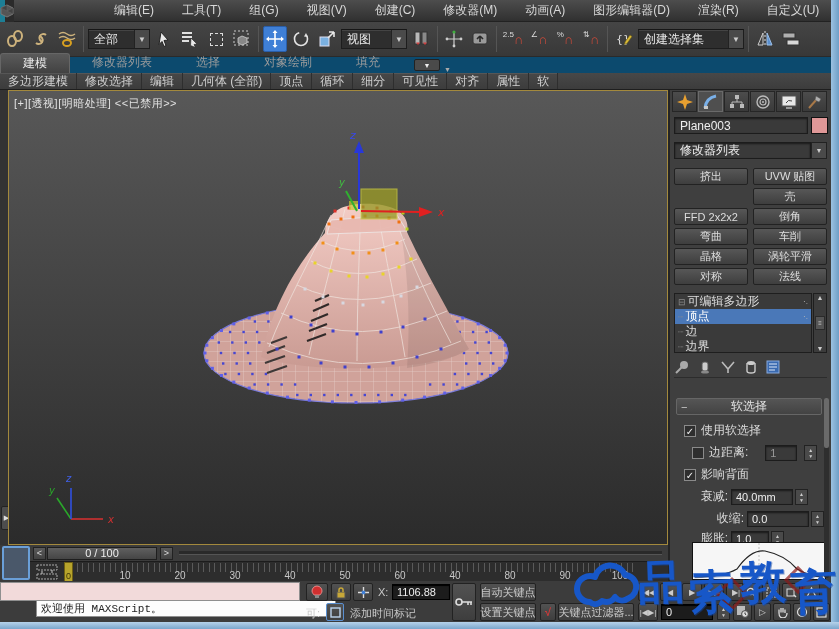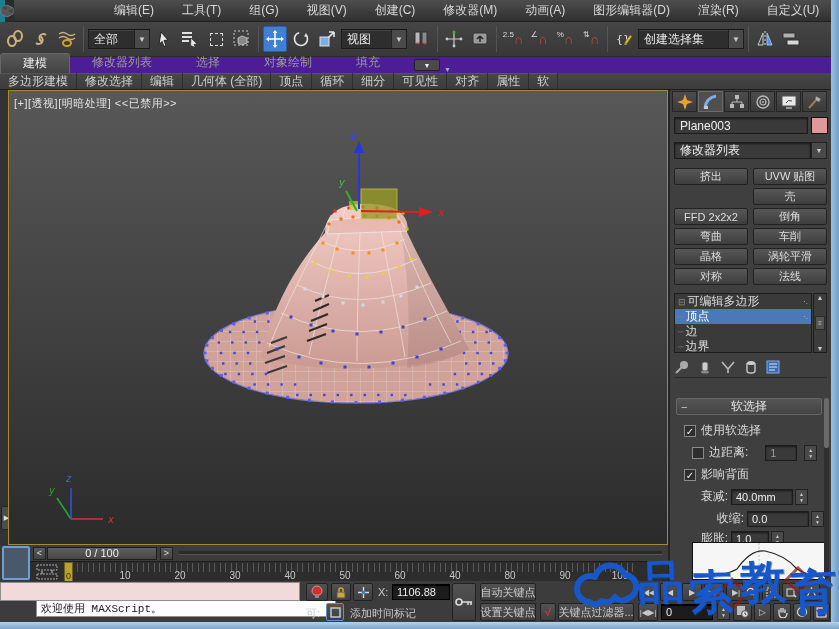--- a/index.html
+++ b/index.html
@@ -14,21 +14,21 @@
 
 #toolbar{left:0;top:22px;width:831px;height:35px;background:linear-gradient(#454545,#383838);display:flex;align-items:center;gap:2px;padding:0 3px;border-bottom:1px solid #2a2a2a;}
 .tbtn{width:24px;height:26px;display:flex;align-items:center;justify-content:center;border-radius:2px;}
 .tbtn.on{background:#3f7fd6;border:1px solid #2a5ea8;}
 .sep{width:1px;height:26px;background:#2c2c2c;border-right:1px solid #555;margin:0 2px;}
 .combo{height:20px;background:#2e2e2e;border:1px solid #1d1d1d;border-top-color:#161616;box-shadow:inset 0 1px 0 #444;display:flex;align-items:center;font-size:12px;color:#e8e8e8;padding-left:5px;position:relative;}
 .combo .arr{margin-left:auto;width:15px;height:100%;background:#4a4a4a;border-left:1px solid #222;display:flex;align-items:center;justify-content:center;font-size:8px;color:#ccc;}
 .magnet{color:#cc4a3a;font-weight:bold;font-size:13px;line-height:10px;}
 .snapnum{font-size:8px;color:#ddd;vertical-align:top;}
 
-#ribbon-tabs-row{left:0;top:57px;width:831px;height:16px;background:#4c1d95;display:flex;align-items:flex-end;font-size:12px;}
+#ribbon-tabs-row{left:0;top:57px;width:831px;height:16px;background:#0c4a6e;display:flex;align-items:flex-end;font-size:12px;}
 .rtab{padding:1px 22px;color:#9a9a9a;white-space:nowrap;}
 .rtab.active{background:linear-gradient(#5a5a5a,#424242);color:#e8e8e8;border:1px solid #666;border-bottom:none;border-radius:3px 3px 0 0;}
 .rtab-dd{width:26px;height:12px;background:#4a4a4a;border:1px solid #222;border-radius:2px;margin:0 4px 2px 12px;display:flex;align-items:center;justify-content:center;font-size:7px;color:#eee;}
 #ribbon-tools-row{left:0;top:73px;width:831px;height:17px;background:linear-gradient(#484848,#3c3c3c);display:flex;border-bottom:1px solid #1e1e1e;font-size:12px;}
 .rtool{padding:0 8px;display:flex;align-items:center;color:#d0d0d0;border-right:1px solid #2e2e2e;box-shadow:inset 0 1px 0 #565656;white-space:nowrap;}
 
 #left-strip{left:0;top:90px;width:8px;height:455px;background:#333;}
 #flyout-btn{left:1px;top:506px;width:11px;height:24px;background:#4d4d4d;border:1px solid #222;border-radius:2px;color:#ddd;font-size:7px;display:flex;align-items:center;justify-content:center;}
 #viewport{left:8px;top:90px;width:660px;height:455px;border:1px solid #a3893d;background:#3a3a3a;}
 #vp-label{left:14px;top:96px;font-size:11px;color:#e2e2e2;letter-spacing:.5px;z-index:5;}

